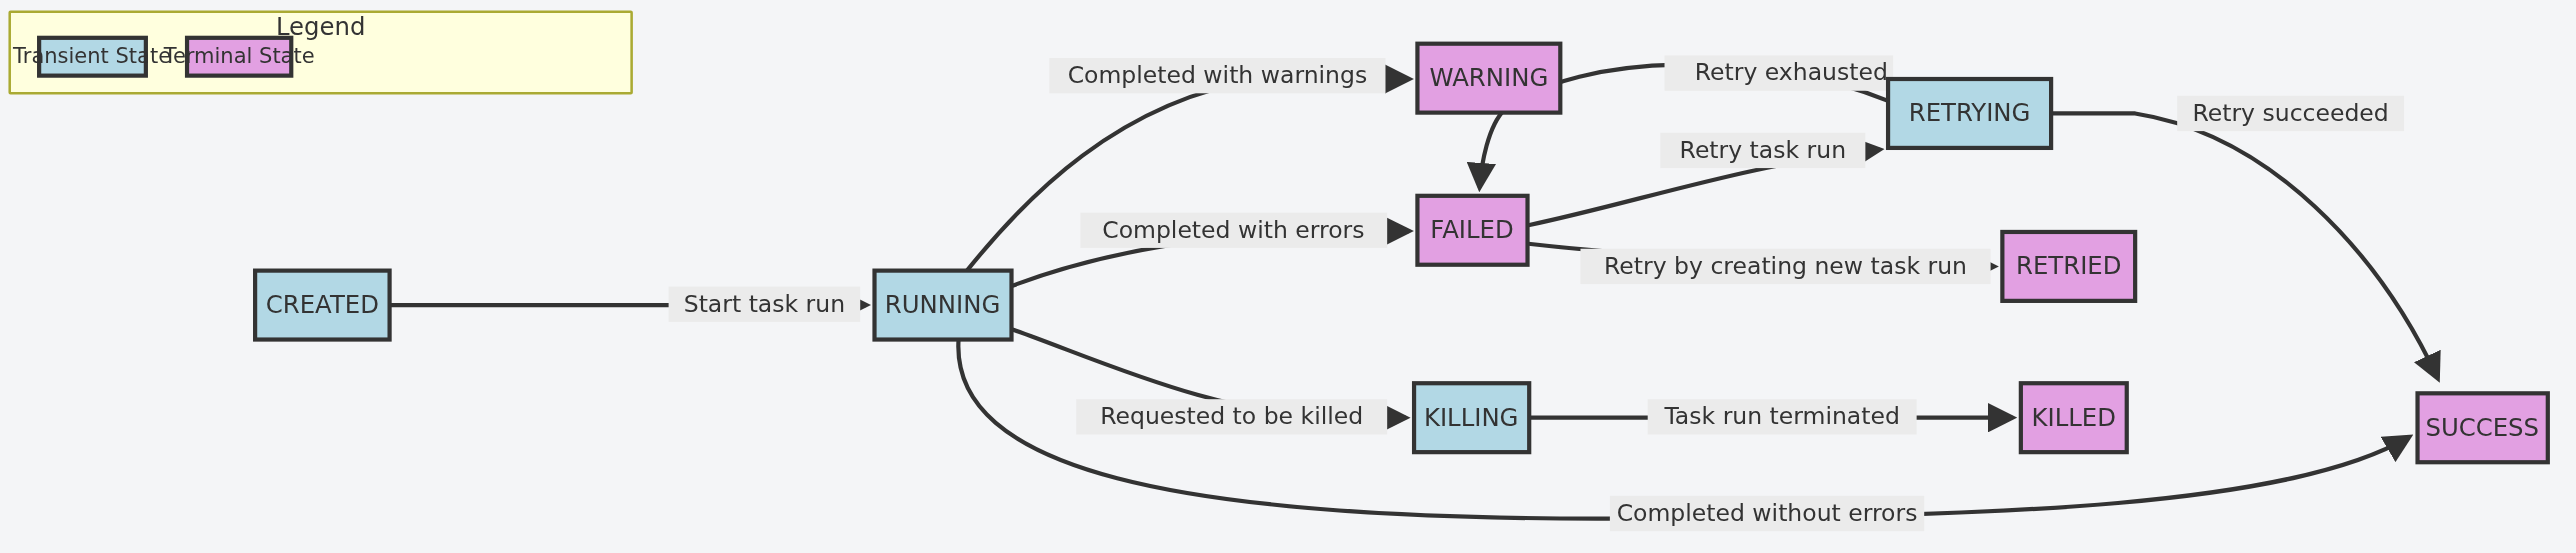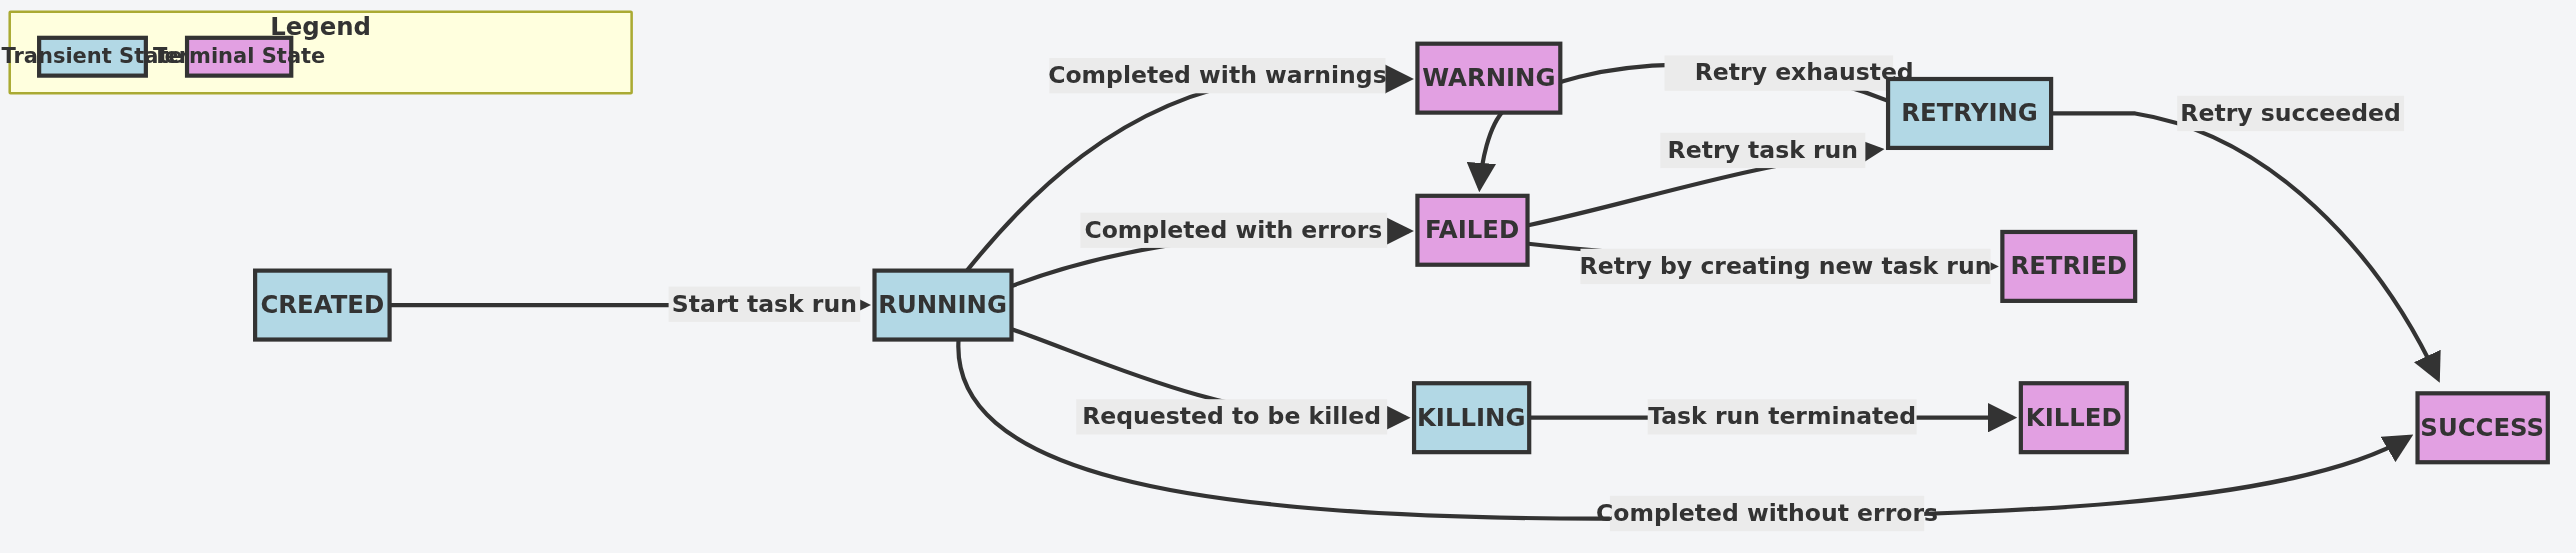--- a/index.html
+++ b/index.html
@@ -11,21 +11,20 @@
     width: 2576px;
     height: 553px;
     font-family: "DejaVu Sans", sans-serif;
     overflow: hidden;
   }
   #diagram-root {
     position: relative;
     width: 2576px;
     height: 553px;
     background: #f4f5f7;
-    font-weight: bold;
   }
   svg.diagram {
     display: block;
     width: 2576px;
     height: 553px;
   }
   .node-rect {
     stroke: #333333;
     stroke-width: 5;
   }

